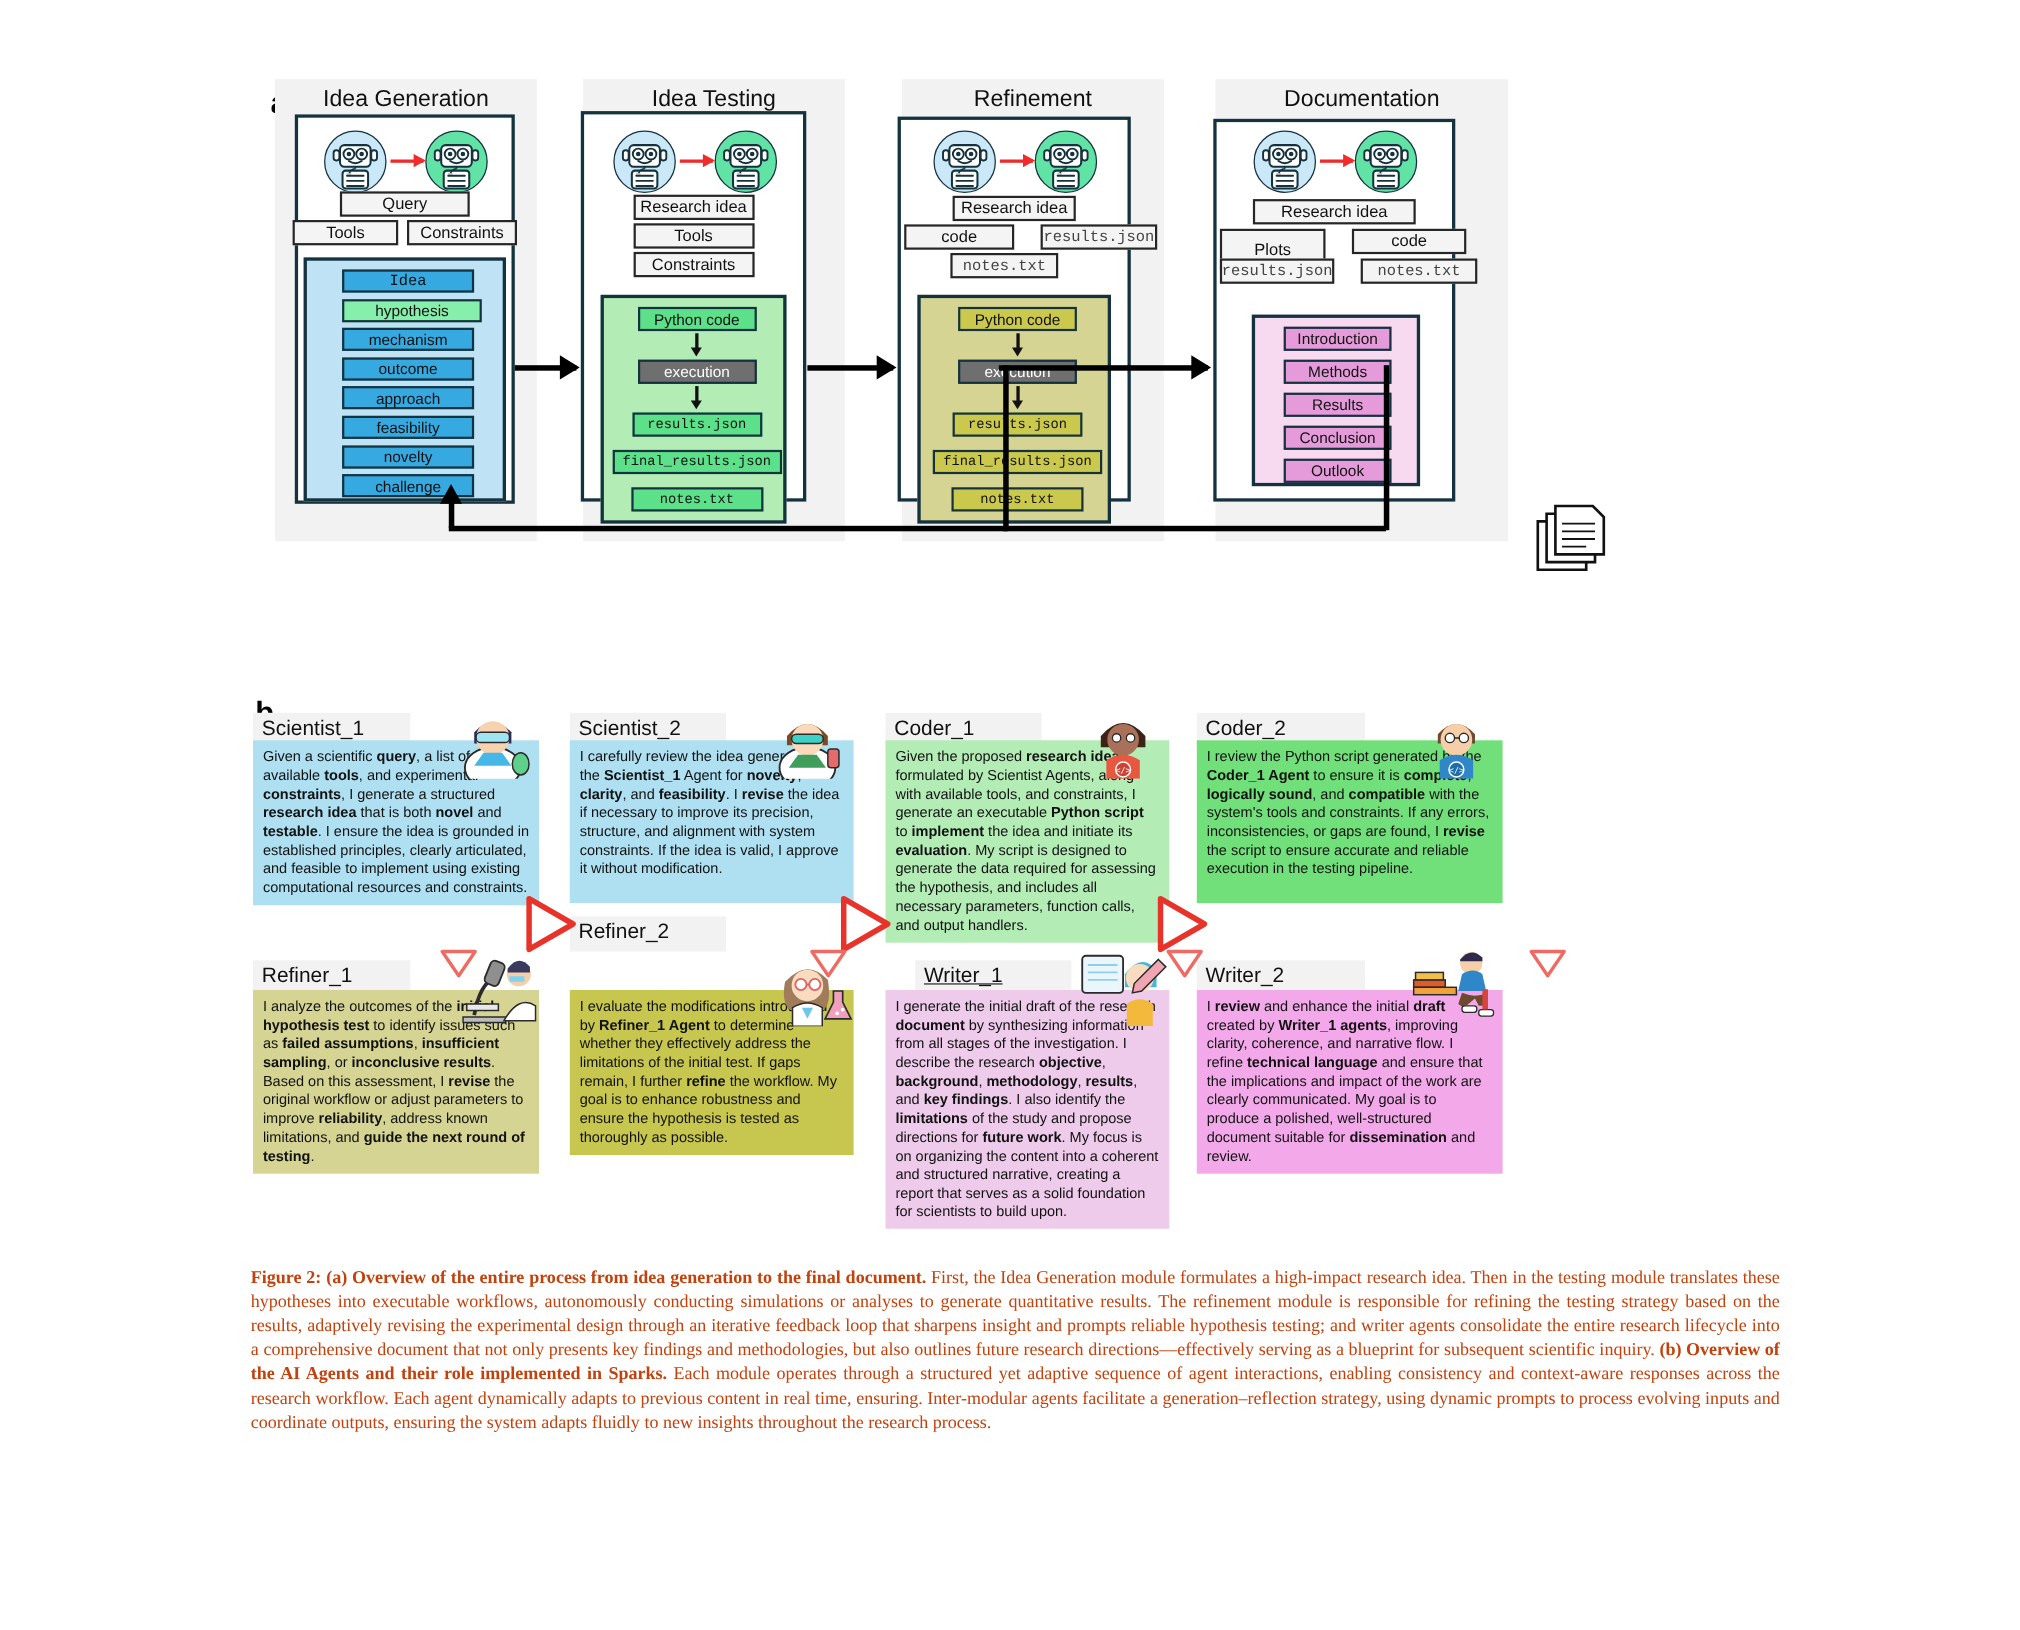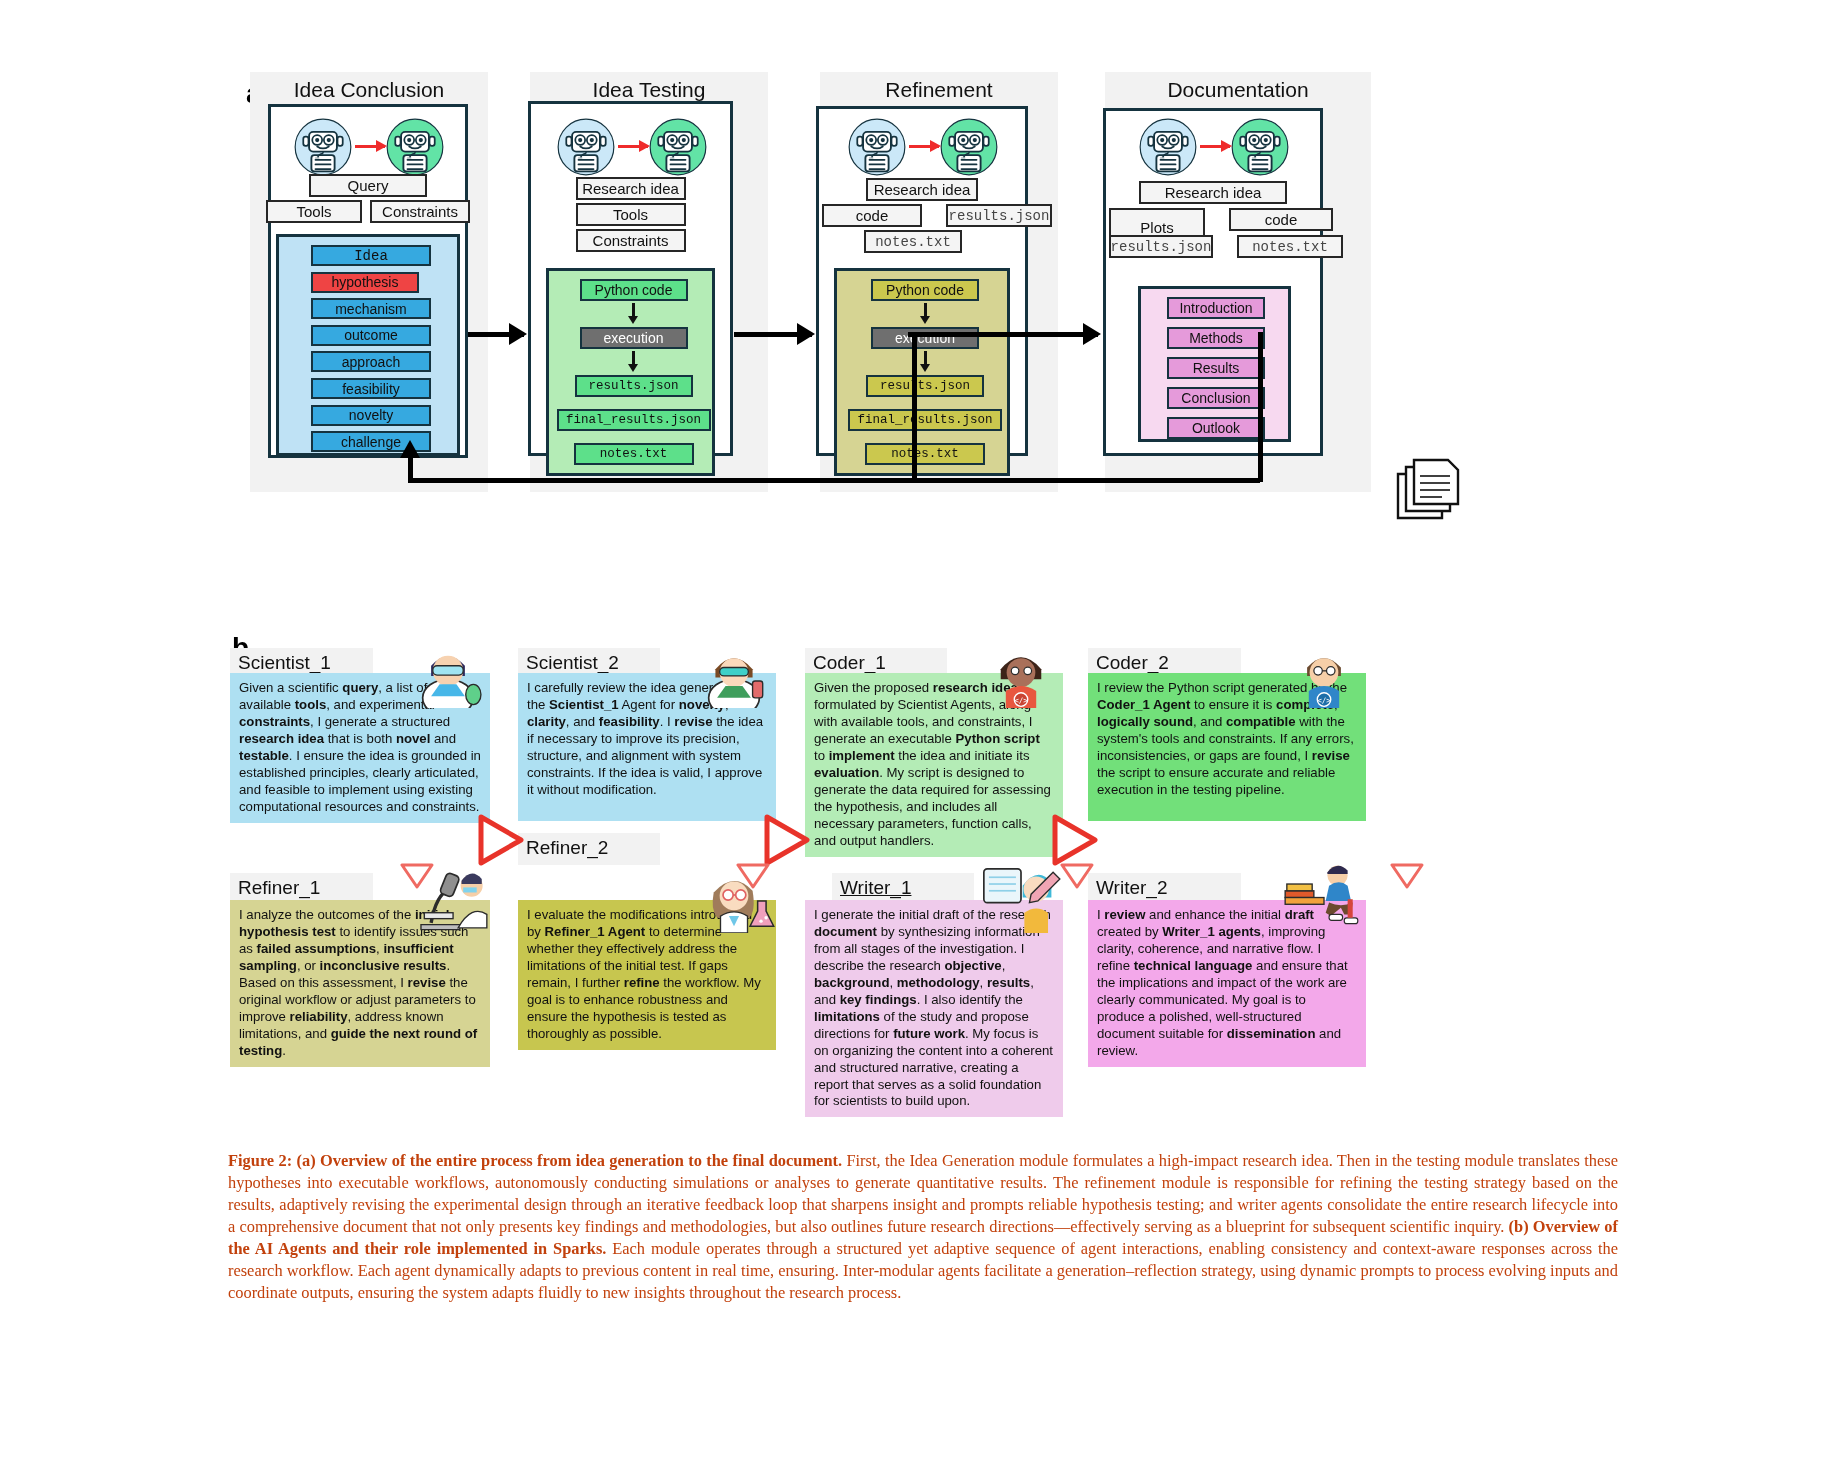--- a/index.html
+++ b/index.html
@@ -60,21 +60,21 @@
 </head>
 <body>
 
 <div id="page">
 
   <div class="lab" style="left:246px;top:78px;">a</div>
   <div class="lab" style="left:232px;top:632px;">b</div>
 
   <div id="panel-a">
       <div class="gbox" style="left:250px;top:72px;width:238px;height:420px;"></div>
-      <div class="panel-title" style="left:250px;top:78px;width:238px;">Idea Conclusion</div>
+      <div class="panel-title" style="left:250px;top:78px;width:238px;">Idea Generation</div>
       <div class="panelbox" style="left:268px;top:104px;width:200px;height:354px;"></div>
       <div class="robot" style="left:294px;top:118px;width:58px;height:58px;">
         <svg viewBox="0 0 100 100">
           <circle cx="50" cy="50" r="48" fill="#cbe8f8" stroke="#15333f" stroke-width="2"></circle>
           <rect x="26" y="24" width="48" height="34" rx="7" fill="#fff" stroke="#15333f" stroke-width="3.2"></rect>
           <circle cx="40" cy="38" r="8.5" fill="#fff" stroke="#15333f" stroke-width="3"></circle>
           <circle cx="40" cy="38" r="3.6" fill="#15333f"></circle>
           <circle cx="60" cy="38" r="8.5" fill="#fff" stroke="#15333f" stroke-width="3"></circle>
           <circle cx="60" cy="38" r="3.6" fill="#15333f"></circle>
           <path d="M40 49 Q50 56 60 49" fill="none" stroke="#15333f" stroke-width="3" stroke-linecap="round"></path>
@@ -106,21 +106,21 @@
           <path d="M50 58 v3 M50 61 q-8 1 -9 7" fill="none" stroke="#15333f" stroke-width="2.6"></path>
           <ellipse cx="40" cy="69" rx="4" ry="2.6" fill="#15333f" opacity=".25"></ellipse>
         </svg>
       </div>
       <div class="redarrow" style="left:355px;top:145px;width:30px;"></div>
       <div class="chip" style="left:309px;top:174px;width:118px;height:23px;">Query</div>
       <div class="chip" style="left:266px;top:200px;width:96px;height:23px;">Tools</div>
       <div class="chip" style="left:370px;top:200px;width:100px;height:23px;">Constraints</div>
       <div class="stack" style="left:276px;top:234px;width:184px;height:222px;background:#bfe2f5;">
         <div class="item" style="left:32px;top:8px;width:120px;height:21px;background:#36a9e0;font-family:Liberation Mono, monospace;">Idea</div>
-        <div class="item" style="left:32px;top:34.6px;width:108px;height:21px;background:#ef4444;">hypothesis</div>
+        <div class="item" style="left:32px;top:34.6px;width:127px;height:21px;background:#86efac;">hypothesis</div>
         <div class="item" style="left:32px;top:61.2px;width:120px;height:21px;background:#36a9e0;">mechanism</div>
         <div class="item" style="left:32px;top:87.80000000000001px;width:120px;height:21px;background:#36a9e0;">outcome</div>
         <div class="item" style="left:32px;top:114.4px;width:120px;height:21px;background:#36a9e0;">approach</div>
         <div class="item" style="left:32px;top:141px;width:120px;height:21px;background:#36a9e0;">feasibility</div>
         <div class="item" style="left:32px;top:167.60000000000002px;width:120px;height:21px;background:#36a9e0;">novelty</div>
         <div class="item" style="left:32px;top:194.20000000000002px;width:120px;height:21px;background:#36a9e0;">challenge</div>
       </div>
       <div class="gbox" style="left:530px;top:72px;width:238px;height:420px;"></div>
       <div class="panel-title" style="left:530px;top:78px;width:238px;">Idea Testing</div>
       <div class="panelbox" style="left:528px;top:101px;width:205px;height:355px;"></div>

